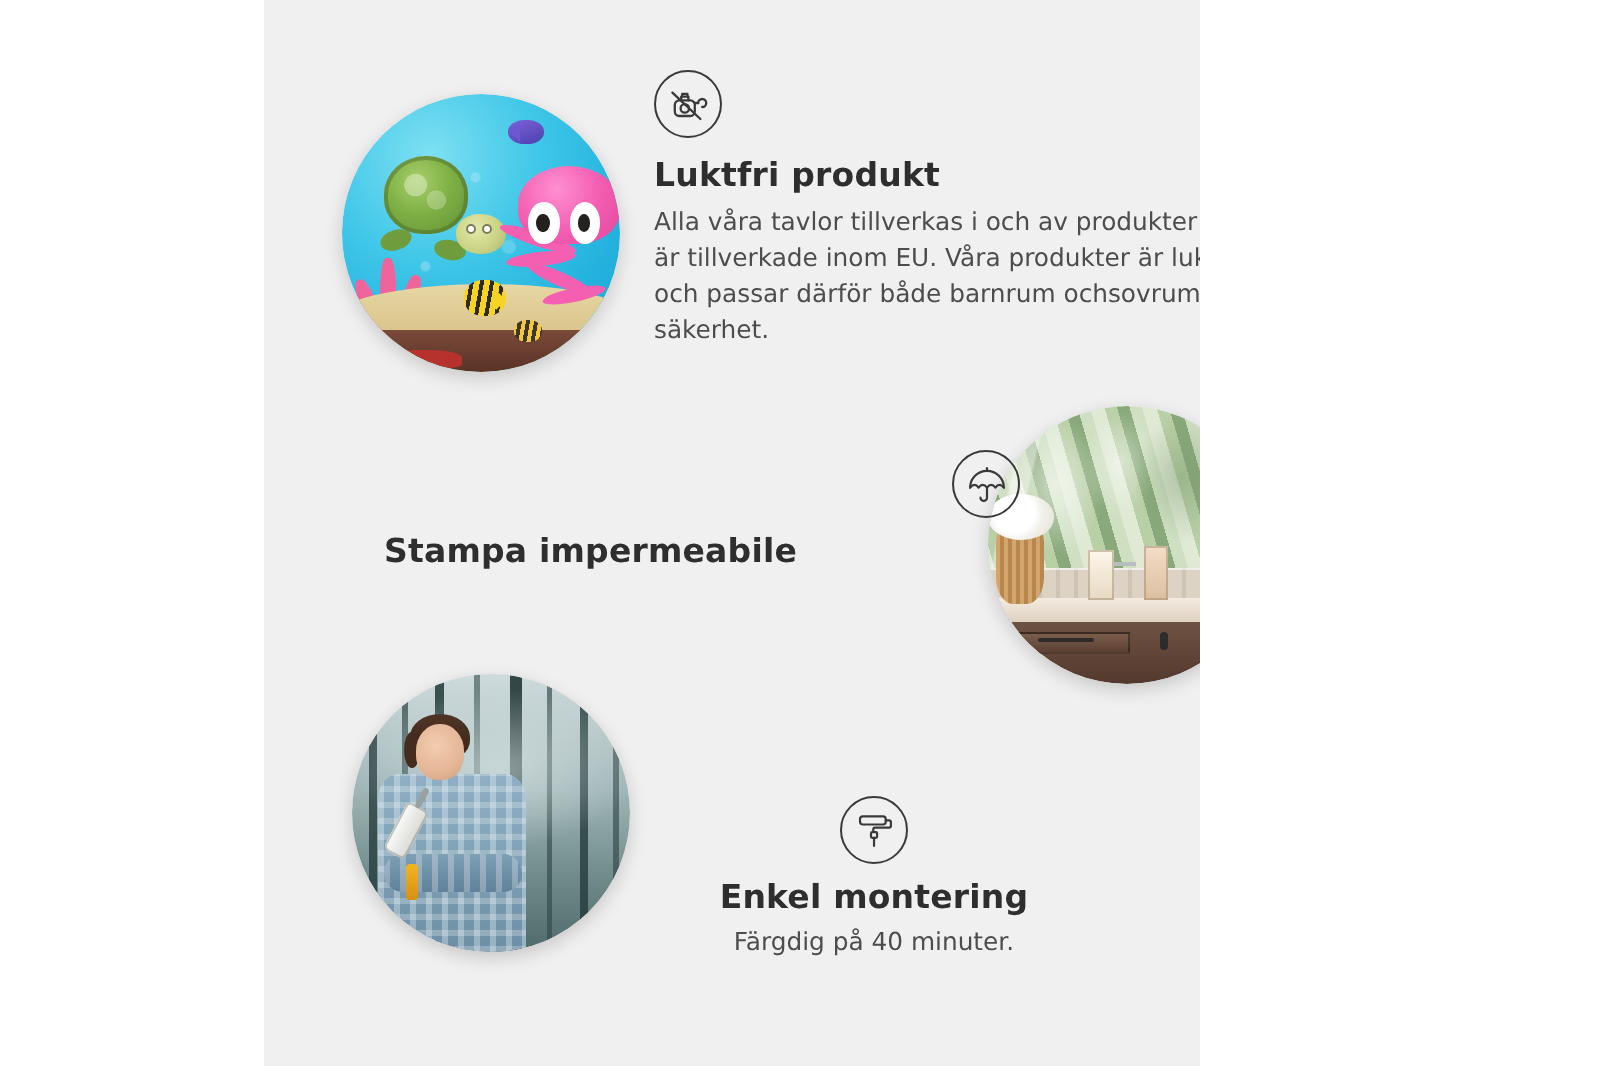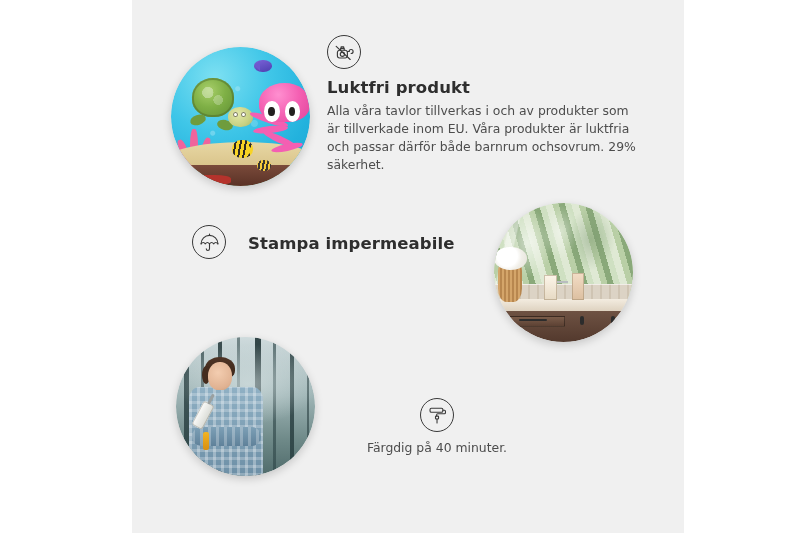--- a/index.html
+++ b/index.html
@@ -16,21 +16,21 @@
   .page {
     position: relative;
     width: 800px;
     height: 533px;
     background: #ffffff;
   }
   .canvas {
     position: absolute;
     left: 132px;
     top: 0px;
-    width: 552px;
+    width: 468px;
     height: 533px;
     background: #f0f0f0;
     overflow: hidden;
   }
 
   
   .disc {
     position: absolute;
     border-radius: 50%;
     overflow: hidden;
@@ -334,21 +334,21 @@
   }
 
   
   #feature-odourless { left: 195px; top: 35px; width: 310px; }
   #feature-odourless .icon-circle { margin-bottom: 9px; }
   #feature-odourless .feature-title { margin-bottom: 5px; }
 
   
   #feature-waterproof {
     left: 60px; top: 225px; width: 340px;
-    display: flex; flex-direction: row; align-items: center;
+    display: flex; flex-direction: column; align-items: flex-start;
   }
   #feature-waterproof .icon-circle { align-self: flex-end; margin-right: 22px; margin-bottom: 7px; }
   #feature-waterproof .feature-title { margin-bottom: 4px; }
   #feature-waterproof .feature-desc { text-align: center; }
 
   
   #feature-mounting {
     left: 175px; top: 398px; width: 260px;
     display: flex; flex-direction: column; align-items: center;
   }
@@ -458,17 +458,18 @@
 
     <div class="feature" id="feature-mounting">
       <div class="icon-circle">
         <svg width="23" height="23" viewBox="0 0 24 24" fill="none" stroke="#3a3a3a" stroke-width="1.15" stroke-linecap="round" stroke-linejoin="round">
           <rect x="4.2" y="4.4" width="13.4" height="4.2" rx="1.4"></rect>
           <path d="M17.6 6.5h1.7a1 1 0 0 1 1 1v1.7a1 1 0 0 1-1 1h-7.2a1 1 0 0 0-1 1v1.3"></path>
           <rect x="9.9" y="12.6" width="3.2" height="3.0" rx="0.7"></rect>
           <path d="M11.5 15.6v4.2"></path>
         </svg>
       </div>
+      <div class="feature-title">Enkel montering</div>
       <div class="feature-desc">Färgdig på 40 minuter.</div>
     </div>
 
   </div>
 </div>
 
 </body></html>

